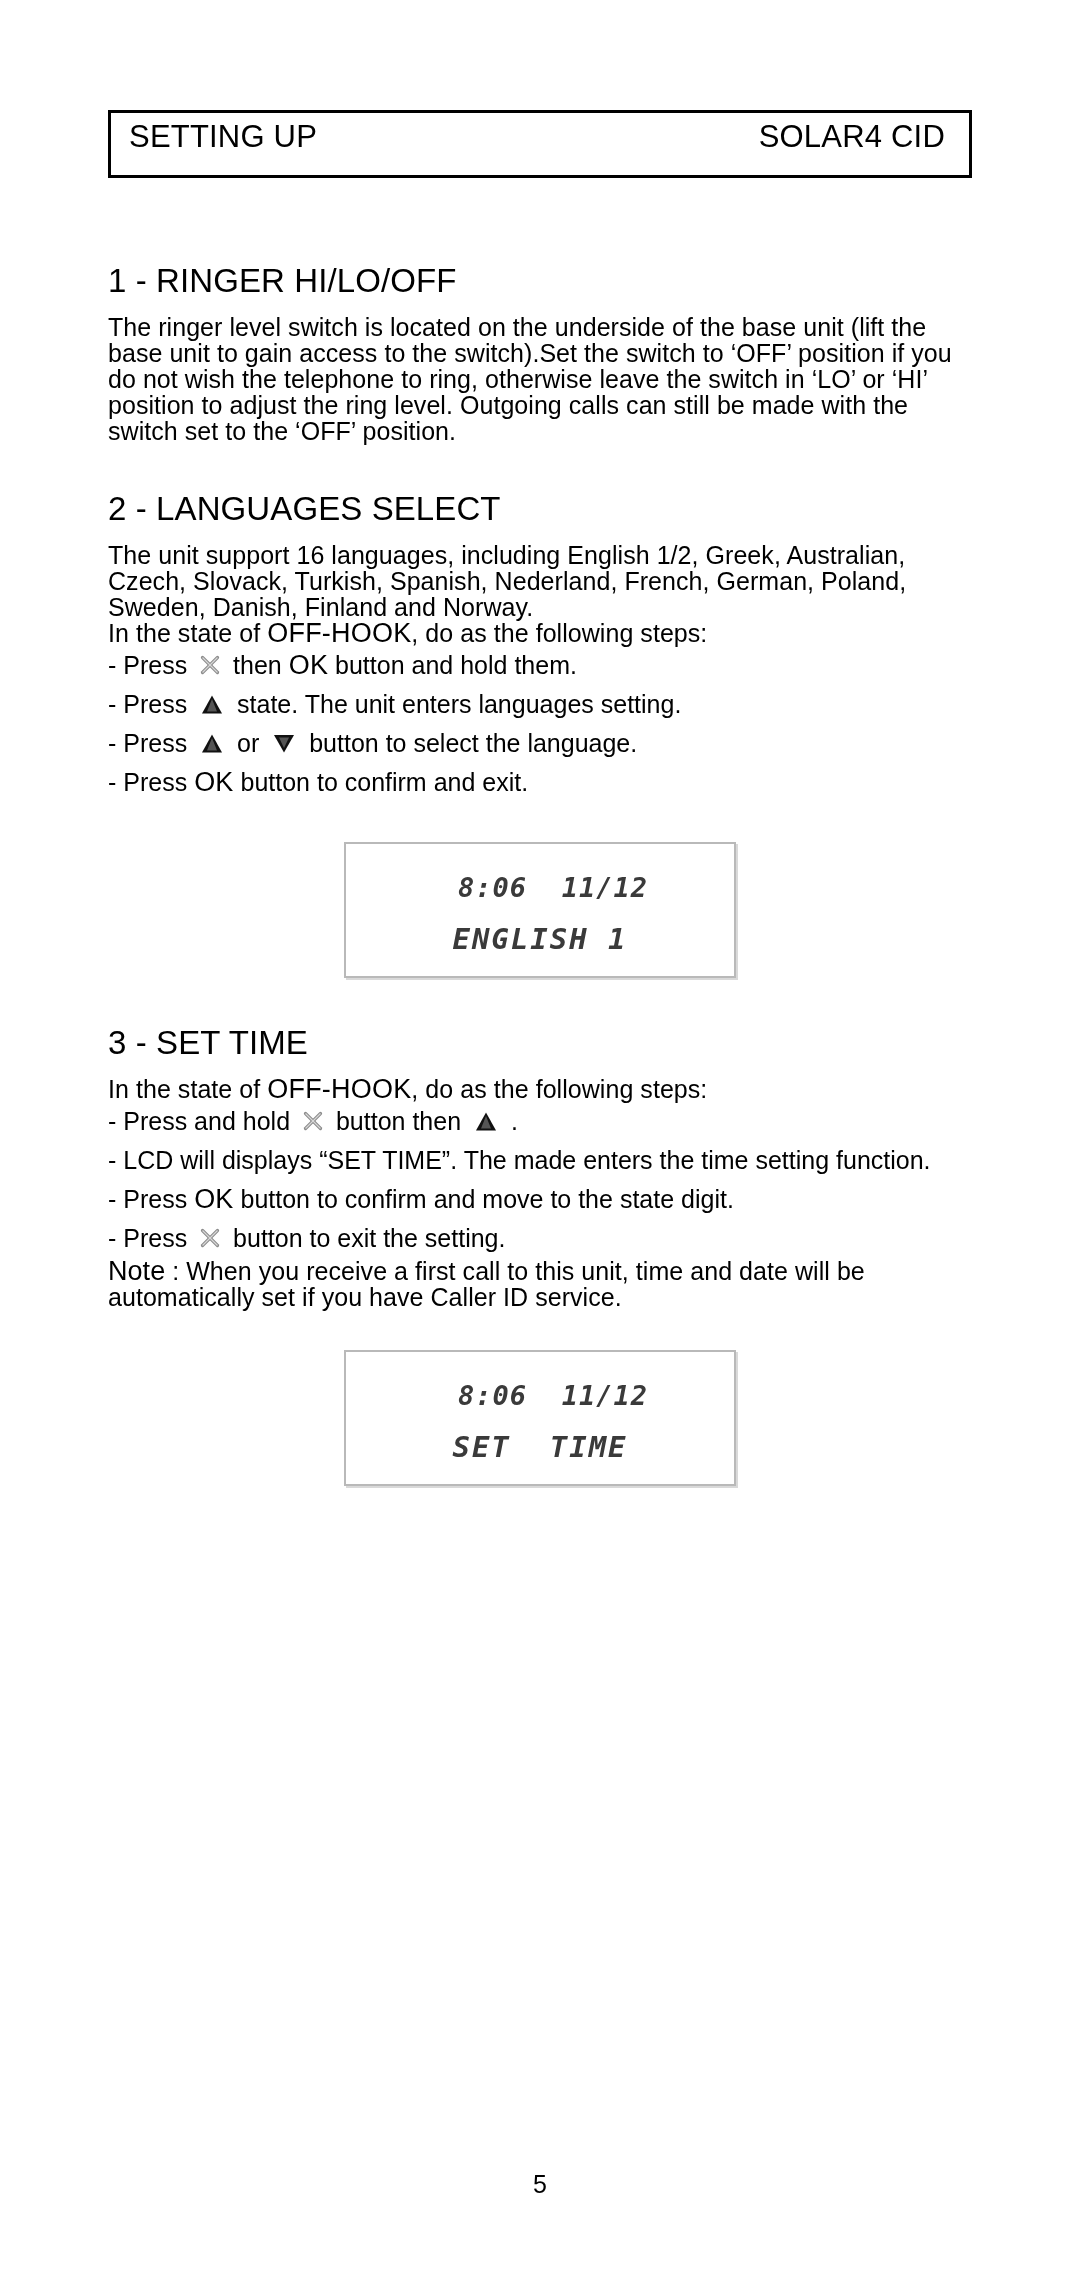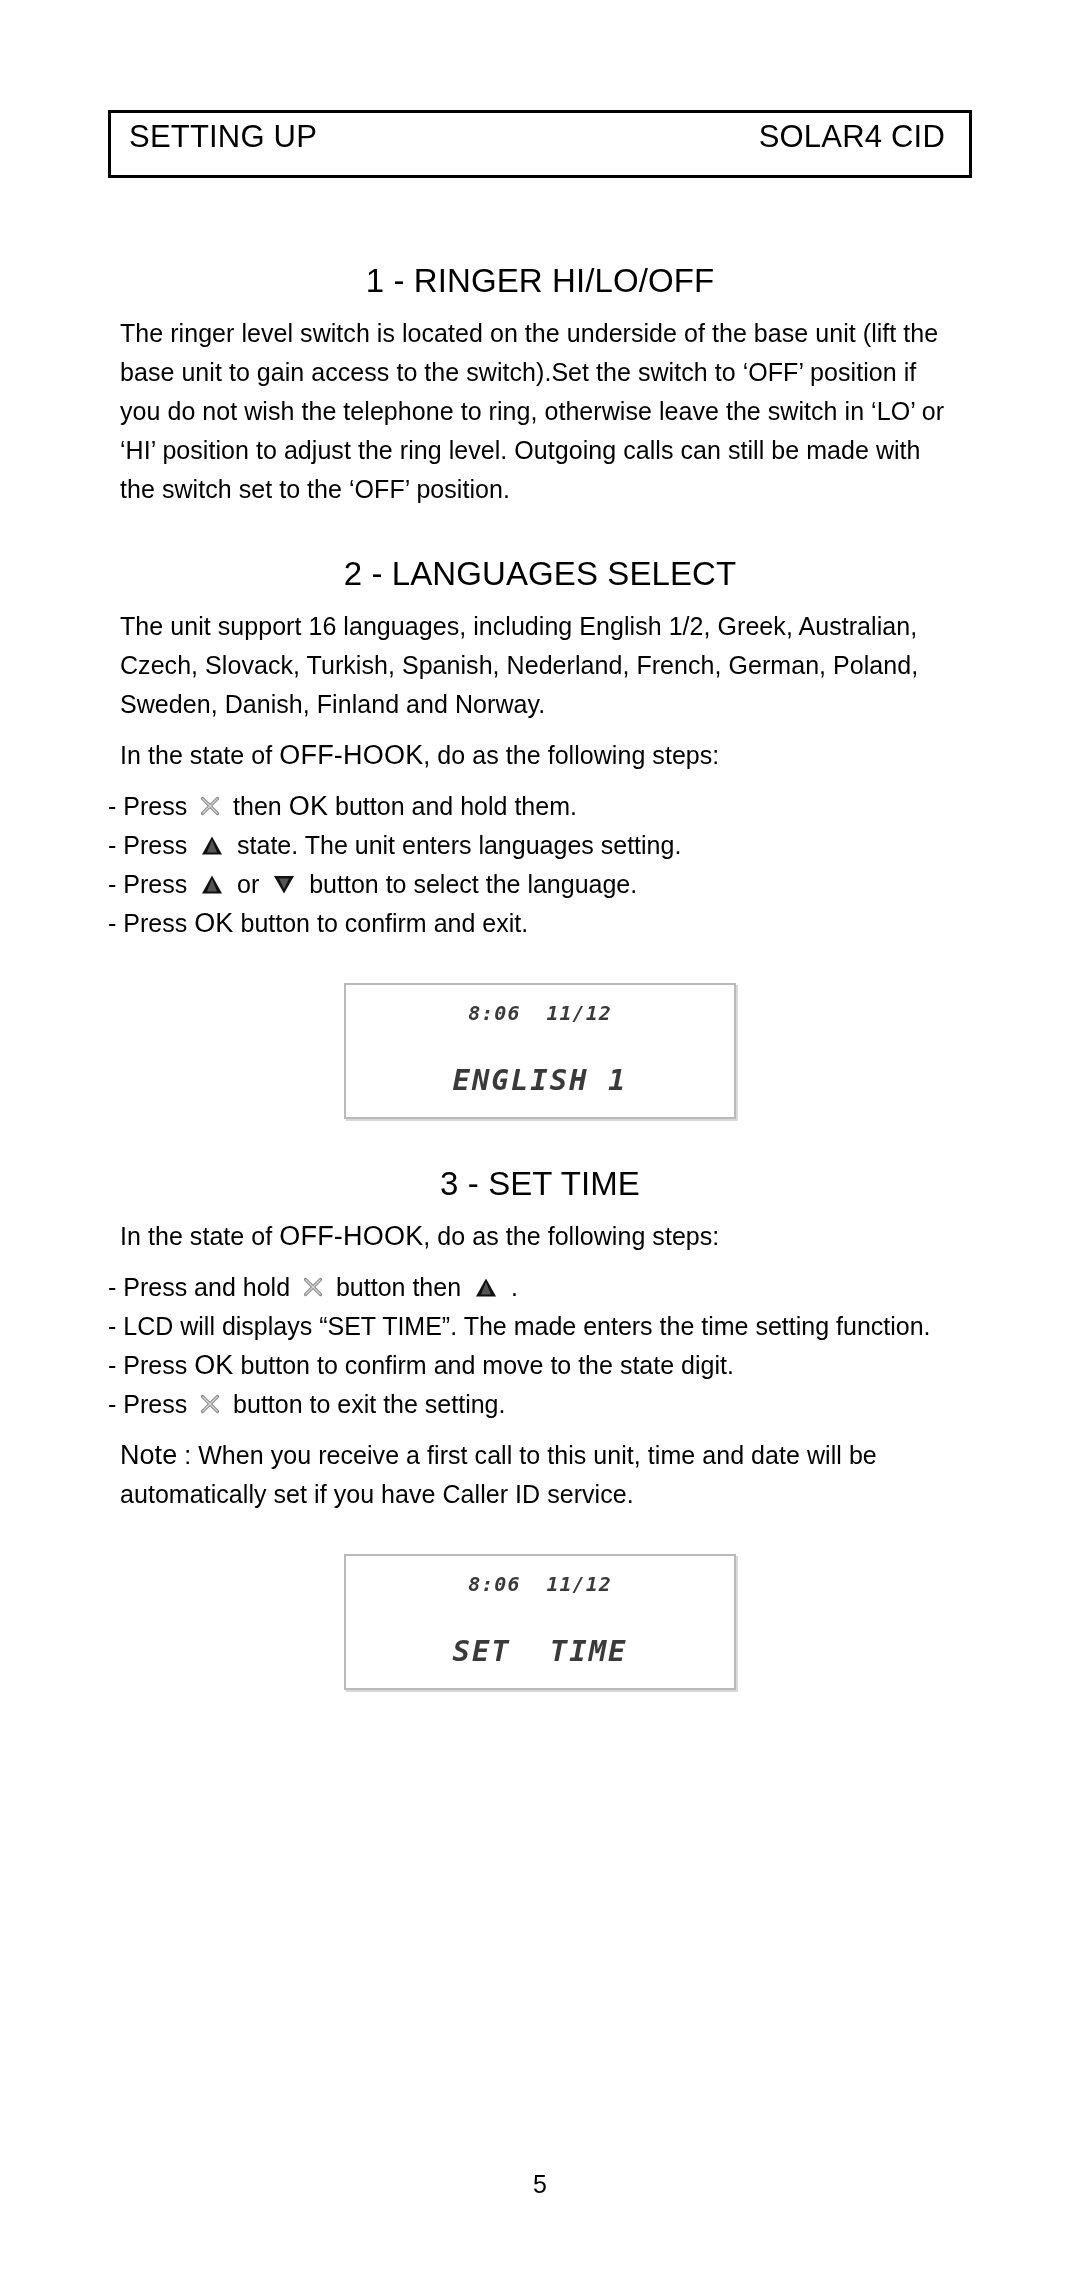--- a/index.html
+++ b/index.html
@@ -51,32 +51,31 @@
   .header-model { padding-right: 6px; }
 
   
   .section-heading {
     font-size: 33px;
     font-weight: 400;
     letter-spacing: 0.1px;
     margin: 0 0 14px 0;
     line-height: 1.15;
     white-space: nowrap;
-    text-align: center;
   }
   .section {
     margin-bottom: 46px;
   }
   .section.sec-time { margin-bottom: 0; }
 
   
   .para {
     font-size: 25px;
-    line-height: 39px;
-    margin: 12px;
+    line-height: 26px;
+    margin: 0;
     letter-spacing: 0.05px;
     text-align: left;
   }
   .para + .para { margin-top: 0; }
 
   .bigword {
     font-size: 27px;
     letter-spacing: 0.2px;
   }
   .note-label {
@@ -135,23 +134,24 @@
     left: 0;
     width: 100%;
     text-align: center;
     font-family: "DejaVu Sans Mono", monospace;
     font-style: italic;
     font-weight: 700;
     color: #3a3a3a;
     white-space: pre;
   }
   .lcd-top {
-    top: 16px;
-    font-size: 20px;
+    top: 28px;
+    font-size: 27px;
     letter-spacing: 1px;
+    margin-left: 13px;
   }
   .lcd-bottom {
     top: 78px;
     font-size: 29px;
     letter-spacing: 2px;
   }
 
   
   .page-number {
     position: absolute;

